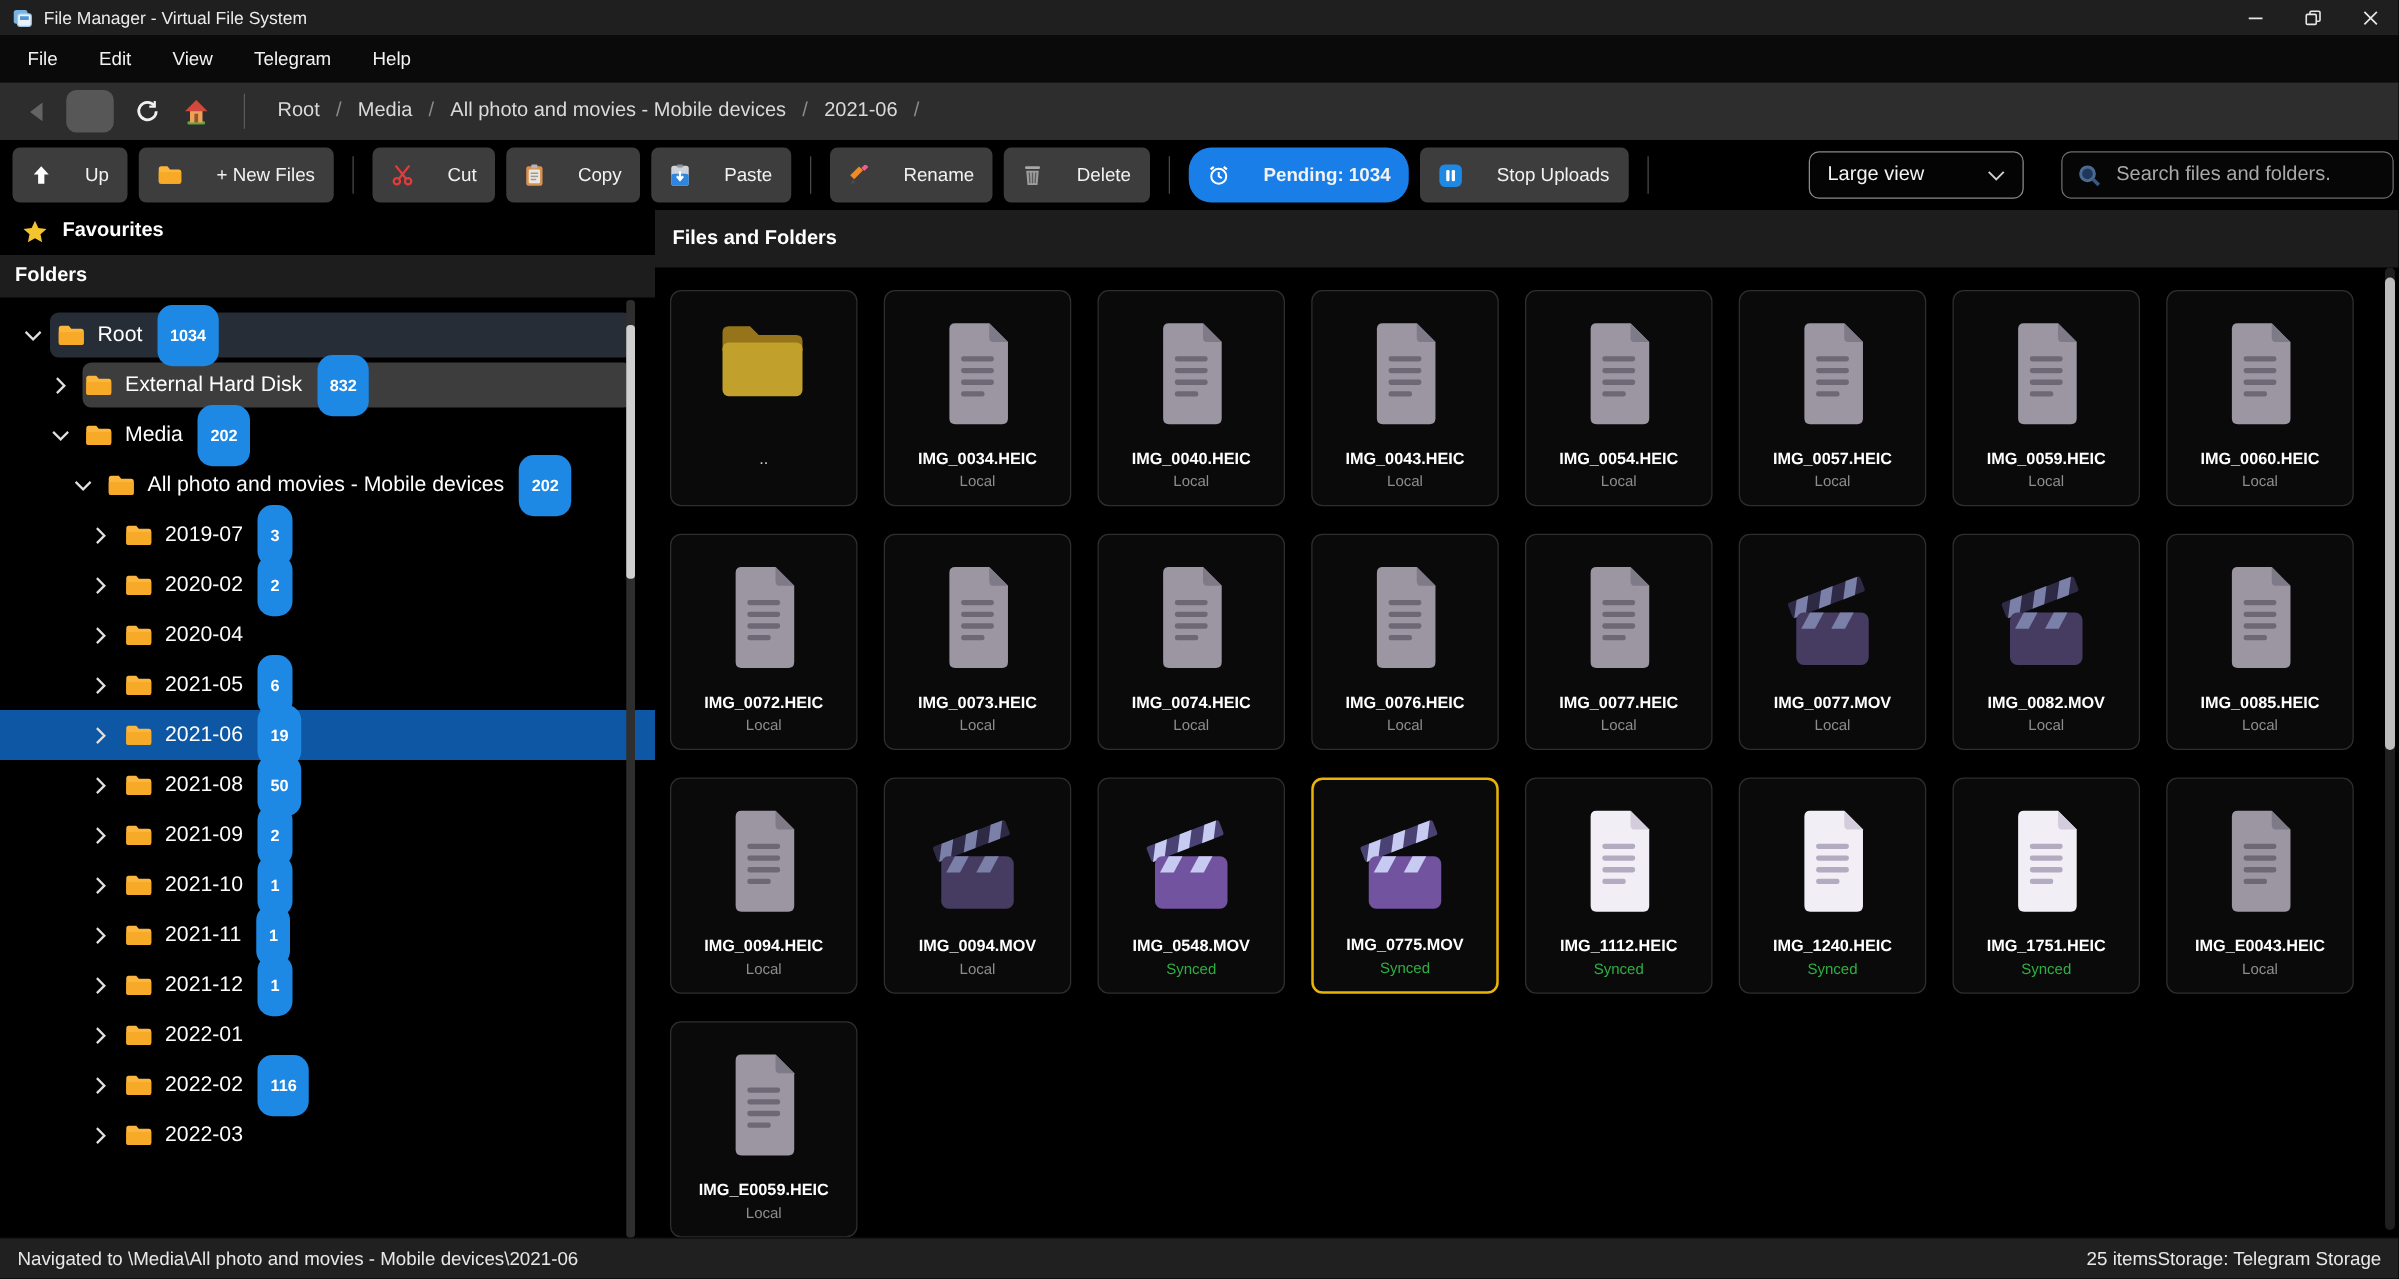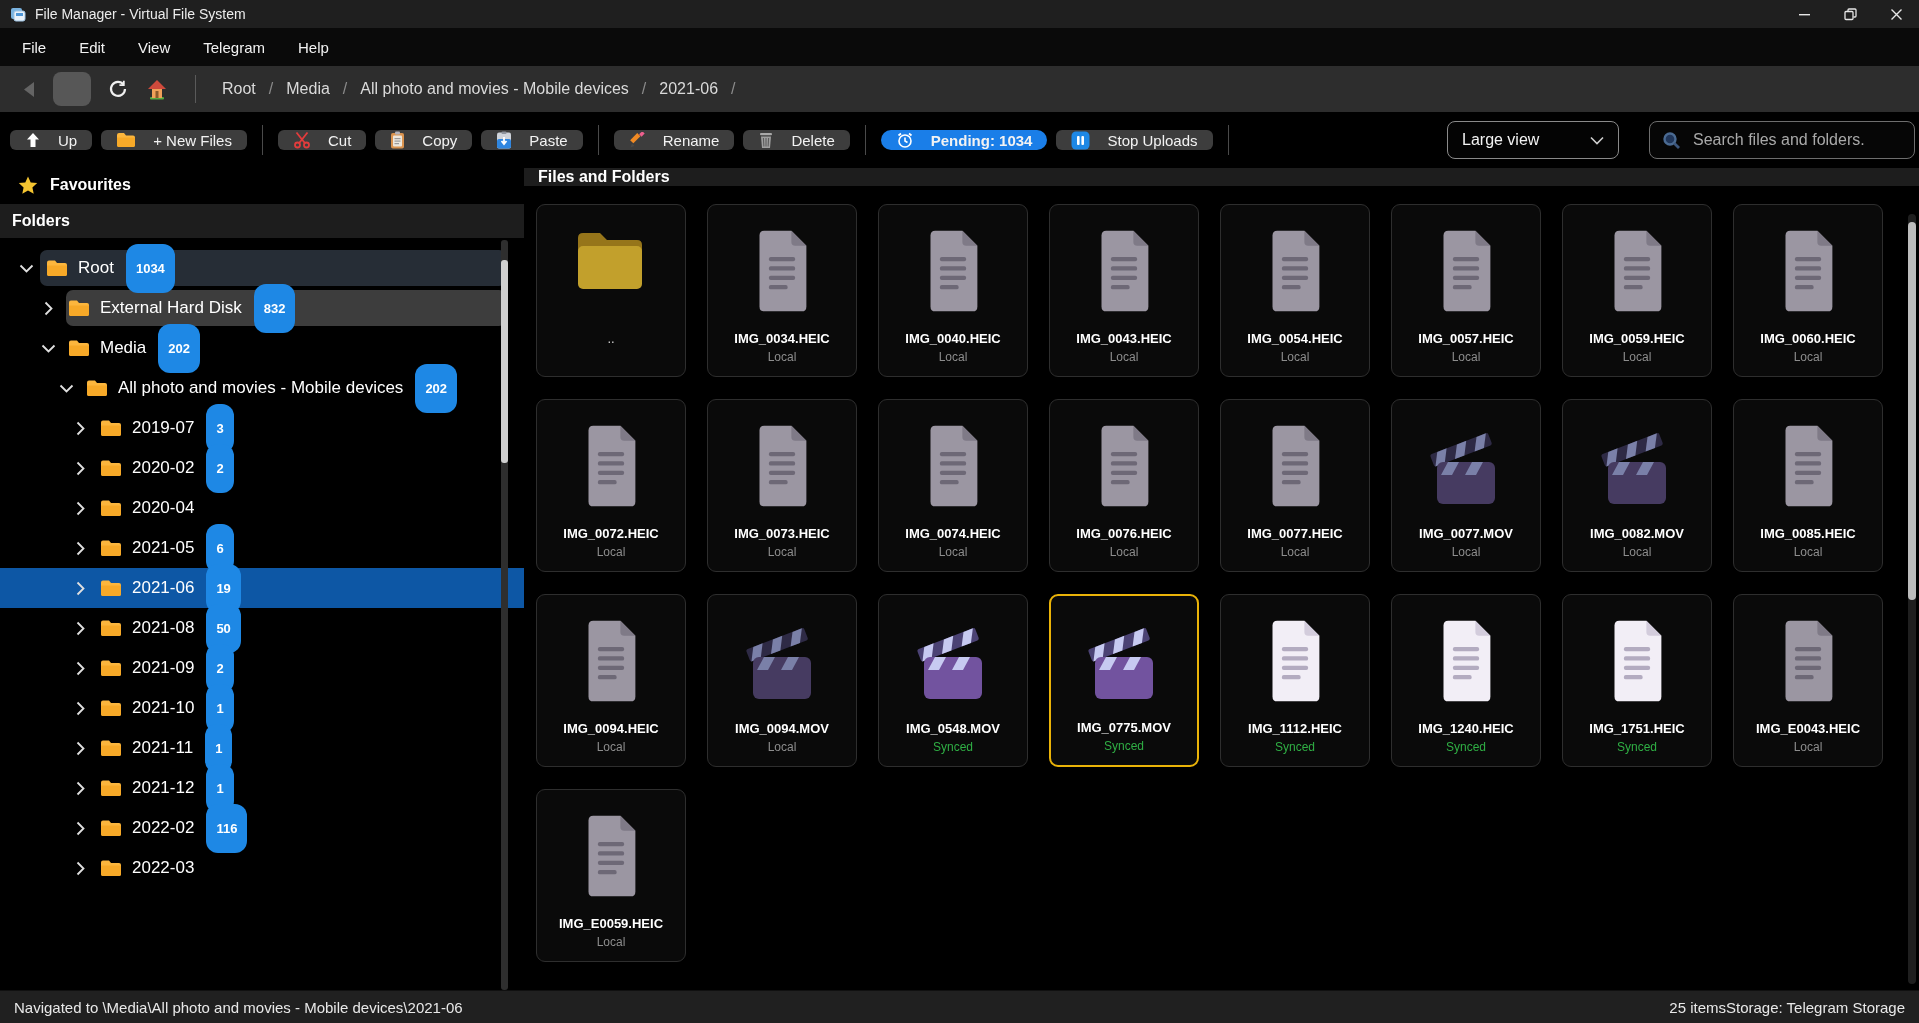--- a/index.html
+++ b/index.html
@@ -19,21 +19,21 @@
   
   .navbar{height:46px;background:#2d2d2d;display:flex;align-items:center;padding-left:22px;gap:17px;}
   .fwd-blank{width:38px;height:34px;border-radius:8px;background:#575757;}
   .nav-divider{width:1px;height:28px;background:#5a5a5a;margin:0 9px;}
   .breadcrumb{display:flex;gap:13px;font-size:16px;color:#dadada;align-items:center;}
   .crumb{cursor:default;}
   .crumb-sep{color:#8b8b8b;}
 
   
   .toolbar{height:56px;background:#000;display:flex;align-items:center;padding:0 4px 0 10px;gap:9px;}
-  .tb-btn{height:20px;background:#3d3d3d;border-radius:6px;display:flex;align-items:center;gap:17px;padding:0 15px;color:#f2f2f2;font-size:15px;white-space:nowrap;cursor:default;}
+  .tb-btn{height:44px;background:#3d3d3d;border-radius:6px;display:flex;align-items:center;gap:27px;padding:0 15px;color:#f2f2f2;font-size:15px;white-space:nowrap;cursor:default;}
   .tb-sep{width:1px;height:30px;background:#4a4a4a;margin:0 6px;flex-shrink:0;}
   .tb-btn.pending{background:#1a7ee8;border-radius:18px;font-weight:bold;}
   .tb-dropdown{height:38px;border:1px solid #8a8a8a;border-radius:8px;background:#040404;color:#f3f3f3;font-size:16px;display:flex;align-items:center;justify-content:space-between;padding:0 14px;width:172px;margin-left:auto;flex-shrink:0;}
   .searchbox{height:38px;border:1px solid #6e6e6e;border-radius:8px;background:#060606;display:flex;align-items:center;gap:10px;padding:0 12px;width:266px;margin-left:21px;flex-shrink:0;overflow:hidden;}
   .searchbox input{background:transparent;border:none;outline:none;color:#c9c9c9;font-size:16px;width:100%;}
   .searchbox input::placeholder{color:#a9a9a9;}
 
   
   .content{display:flex;height:822px;}
 
@@ -52,21 +52,21 @@
   .tree-row.selected{background:#0d57a5;}
   .chev{width:20px;display:flex;justify-content:center;align-items:center;}
   .fold-icon{margin:0 10px;display:flex;align-items:center;}
   .tlabel{font-size:17px;color:#fff;margin-right:12px;white-space:nowrap;}
   .badge{background:#1e88e5;color:#fff;font-size:13px;font-weight:bold;border-radius:12px;padding:17px 10px;white-space:nowrap;}
   .side-scroll{position:absolute;right:16px;top:72px;bottom:0;width:7px;background:#2e2e2e;border-radius:3px;}
   .side-scroll .thumb{position:absolute;top:20px;height:203px;width:100%;background:#cfcfcf;border-radius:3px;}
 
   
   .main{flex:1;position:relative;background:#000;overflow:hidden;}
-  .main-header{height:18px;background:#1d1d1d;display:flex;align-items:center;padding-left:14px;font-weight:bold;font-size:16px;color:#fff;}
+  .main-header{height:46px;background:#1d1d1d;display:flex;align-items:center;padding-left:14px;font-weight:bold;font-size:16px;color:#fff;}
   .grid{padding:18px 0 0 12px;display:flex;flex-wrap:wrap;gap:22px 21px;width:1382px;}
   .tile{width:150px;height:173px;border:1px solid #2e2e2e;border-radius:9px;background:#0a0a0a;display:flex;flex-direction:column;align-items:center;cursor:default;}
   .tile.selected{border:2px solid #eab308;}
   .ticon{flex:1;display:flex;align-items:center;justify-content:center;padding-top:10px;}
   .tname{font-size:13px;font-weight:bold;color:#fff;height:19px;white-space:nowrap;}
   .tstatus{font-size:12px;color:#8d8d8d;height:26px;}
   .tile.synced .tstatus{color:#2fae44;}
   .tile.folder .tname{color:#d2d2d2;font-weight:normal;margin-top:20px;}
   
   .doc-body{fill:#9b96a2;} .doc-fold{fill:#7f7a87;} .doc-line{fill:#6d6876;}
@@ -515,20 +515,36 @@
                 <path d="M1.5 1.5 L7.5 7.5 L1.5 13.5"></path>
               </svg>
             </span>
 
     <span class="fold-icon">
               <svg width="22" height="18" viewBox="0 0 22 18">
                 <path d="M1 3.5 q0-2 2-2 h6 l2 2.5 h8 q2 0 2 2 V15 q0 2-2 2 H3 q-2 0-2-2 Z" fill="#fcb63d"></path>
                 <path d="M1 6.5 h20 V15 q0 2-2 2 H3 q-2 0-2-2 Z" fill="#f7a928"></path>
               </svg>
             </span>
+    <span class="tlabel">2022-01</span>
+
+  </div>
+          <div class="tree-row d3">
+    <span class="chev chev-right">
+              <svg width="9" height="15" viewBox="0 0 9 15" fill="none" stroke="#e0e0e0" stroke-width="1.8">
+                <path d="M1.5 1.5 L7.5 7.5 L1.5 13.5"></path>
+              </svg>
+            </span>
+
+    <span class="fold-icon">
+              <svg width="22" height="18" viewBox="0 0 22 18">
+                <path d="M1 3.5 q0-2 2-2 h6 l2 2.5 h8 q2 0 2 2 V15 q0 2-2 2 H3 q-2 0-2-2 Z" fill="#fcb63d"></path>
+                <path d="M1 6.5 h20 V15 q0 2-2 2 H3 q-2 0-2-2 Z" fill="#f7a928"></path>
+              </svg>
+            </span>
     <span class="tlabel">2022-02</span>
     <span class="badge">116</span>
   </div>
           <div class="tree-row d3">
     <span class="chev chev-right">
               <svg width="9" height="15" viewBox="0 0 9 15" fill="none" stroke="#e0e0e0" stroke-width="1.8">
                 <path d="M1.5 1.5 L7.5 7.5 L1.5 13.5"></path>
               </svg>
             </span>
 

